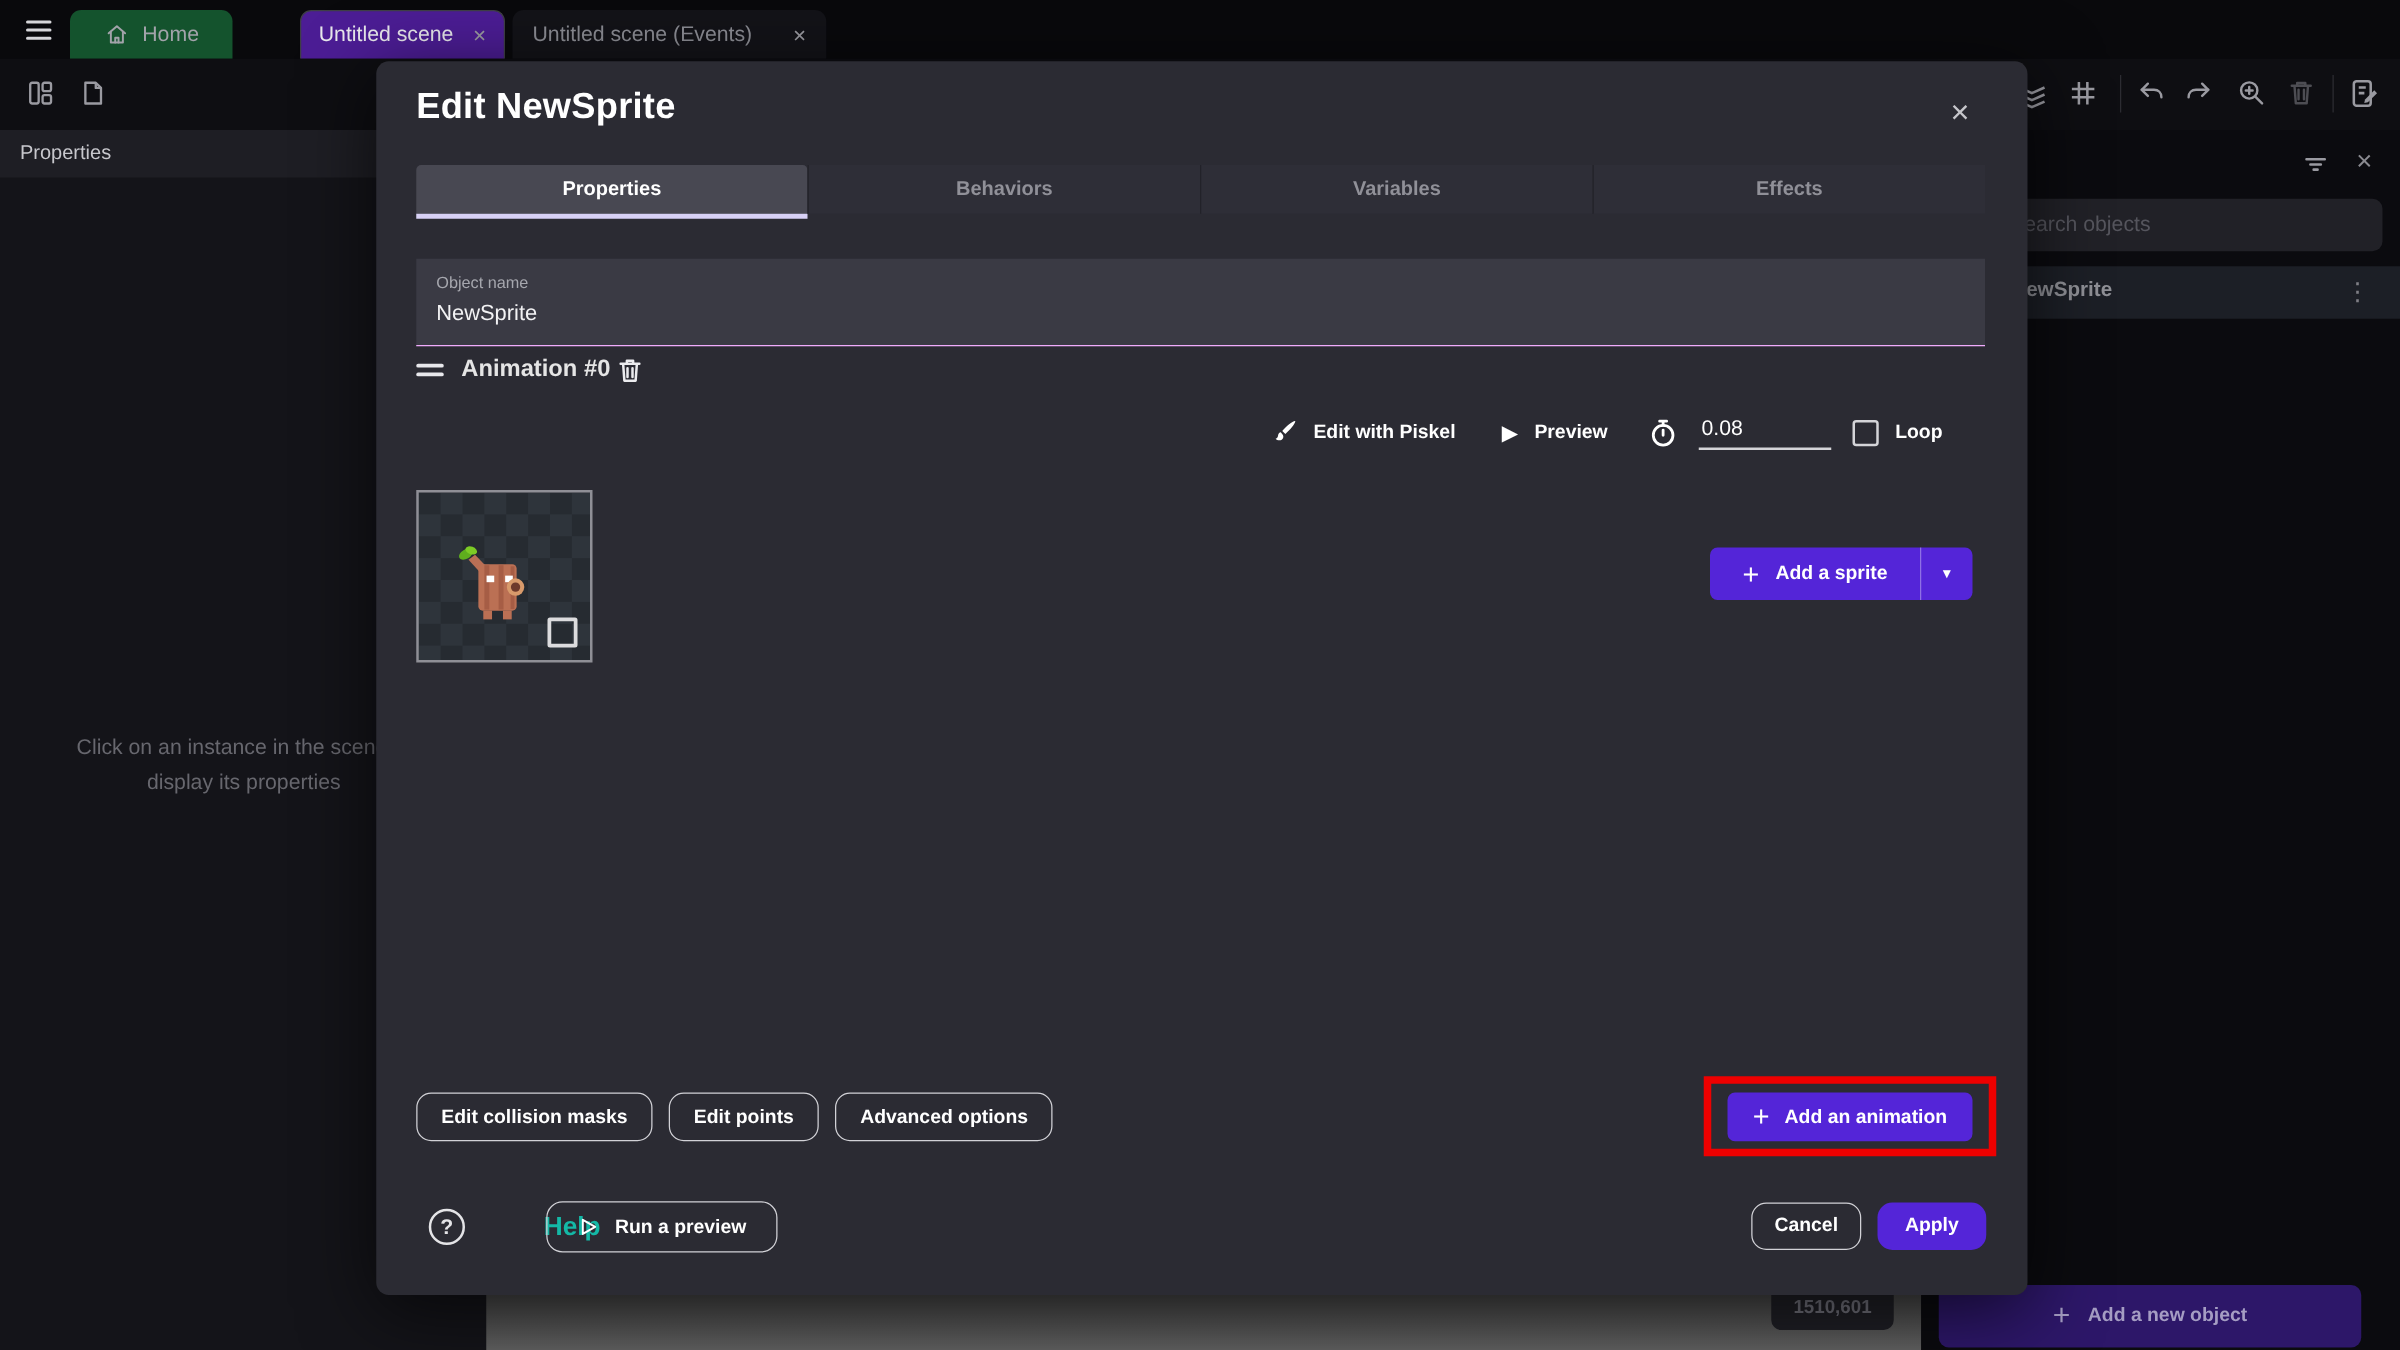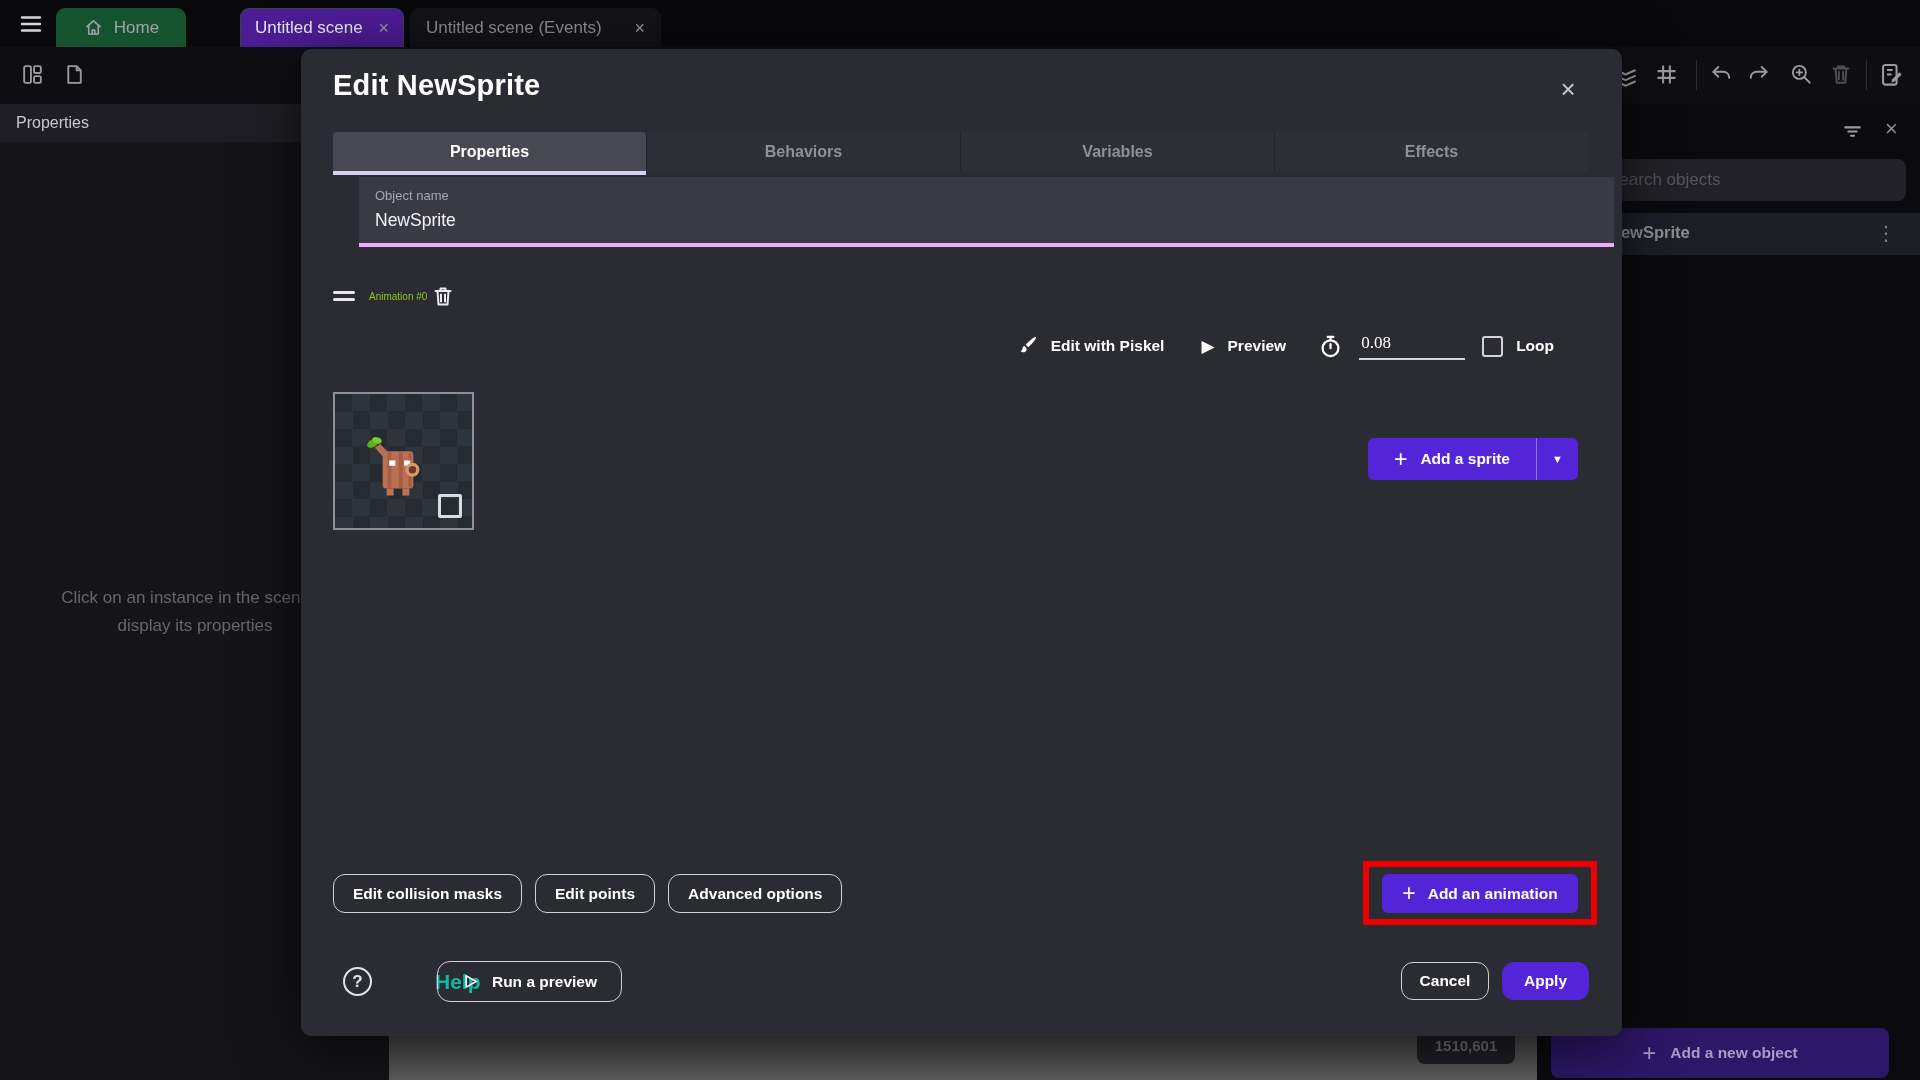--- a/index.html
+++ b/index.html
@@ -65,29 +65,29 @@
      box-shadow:0 12px 60px rgba(0,0,0,.65);z-index:10;}
   .dlg-title{left:32px;top:20px;font-size:29px;font-weight:bold;color:#fff;letter-spacing:.2px;}
   .dlg-close{left:1249px;top:22px;width:36px;height:36px;display:flex;align-items:center;justify-content:center;
      font-size:26px;color:#c6c6cb;cursor:pointer;}
   .dlg-tabs{left:32px;top:83px;width:1255px;height:39px;display:flex;}
   .dlg-tab{flex:1;display:flex;align-items:center;justify-content:center;position:relative;
      background:#2e2e37;color:#909098;font-size:16px;font-weight:bold;cursor:pointer;border-left:1px solid #222229;}
   .dlg-tab:first-child{border-left:none;}
   .dlg-tab.active{background:#484852;color:#fff;border-radius:4px 4px 0 0;}
   .dlg-tab.active::after{content:'';position:absolute;left:0;right:0;bottom:-4px;height:4px;background:var(--underline);}
-  .obj-field{left:32px;top:128px;width:1255px;height:70px;background:var(--dlg-field);
-     border-bottom:4px solid #f0abfc;padding:11px 16px 0 16px;cursor:text;margin-left:26px;}
+  .obj-field{left:32px;top:158px;width:1255px;height:70px;background:var(--dlg-field);
+     border-bottom:1px solid #f0abfc;padding:11px 16px 0 16px;cursor:text;}
   .obj-field .flabel{font-size:13px;color:#a6a7ae;}
   .obj-field .fvalue{font-size:17.5px;color:#f2f2f4;margin-top:7px;}
 
   .anim-row{left:32px;top:228px;width:1255px;height:38px;display:flex;align-items:center;}
   .drag-handle{width:22px;cursor:grab;}
   .drag-handle i{display:block;height:3px;background:#e8e8ec;border-radius:2px;margin:4px 0;}
-  .anim-label{margin-left:14px;font-size:10px;font-weight:normal;color:#84cc16;white-space:nowrap;}
+  .anim-label{margin-left:14px;font-size:19px;font-weight:bold;color:#e5e5e5;white-space:nowrap;}
   .anim-name{flex:1;margin-left:24px;margin-right:28px;background:transparent;border:none;
      border-bottom:1px solid #9fa0a7;color:#e8e8ec;font-size:18px;padding:4px 2px 8px 2px;outline:none;font-family:inherit;}
   .anim-name::placeholder{color:#8b8b93;}
   .trash-btn{width:32px;height:32px;color:#ececef;cursor:pointer;display:flex;align-items:center;justify-content:center;}
 
   .piskel-row{left:688px;top:278px;width:565px;height:38px;display:flex;align-items:center;justify-content:flex-end;}
   .prow-label{font-size:15.5px;font-weight:bold;color:#fff;white-space:nowrap;}
   .time-field{width:106px;background:transparent;border:none;border-bottom:2px solid #d4d4d8;
      color:#fff;font-size:17px;padding:0 2px 5px 2px;outline:none;font-family:inherit;}
   .checkbox{width:21px;height:21px;border:2.5px solid #d4d4d8;border-radius:3px;cursor:pointer;}
@@ -280,21 +280,21 @@
       </span>
       <span class="prow-label" style="margin-right:37px;">Edit with Piskel</span>
       <span style="color:#fff;font-size:17px;margin-right:13px;line-height:1;">▶</span>
       <span class="prow-label" style="margin-right:31px;">Preview</span>
       <span style="color:#fff;margin-right:15px;">
         <svg width="27" height="27" viewBox="0 0 24 24" fill="none" stroke="currentColor" stroke-width="2" stroke-linecap="round">
             <circle cx="12" cy="13.5" r="7"></circle>
             <path d="M12 6.5V4M9.5 3.5h5M12 13.5V9.8"></path>
           </svg>
       </span>
-      <input class="time-field" style="margin-right: 17px; font-family: Liberation Serif, serif;" value="0.08">
+      <input class="time-field" style="margin-right: 17px;" value="0.08">
       <div class="checkbox" style="margin-right:13px;"></div>
       <span class="prow-label">Loop</span>
     </div>
 
     <div class="abs thumb">
       <svg width="74" height="70" viewBox="0 0 16 16" style="position:absolute;left:26px;top:42px;">
         <polygon points="5,5.2 2.7,2.7 3.9,1.8 6.3,4.3" fill="#b96f55"></polygon>
         <ellipse cx="2.2" cy="1.7" rx="1.35" ry="0.85" fill="#5fae1e" transform="rotate(-30 2.2 1.7)"></ellipse>
         <ellipse cx="3.2" cy="1" rx="1.1" ry="0.7" fill="#7ccb25" transform="rotate(20 3.2 1)"></ellipse>
         <rect x="4.5" y="3.5" width="7" height="8.5" rx="0.8" fill="#bb7054"></rect>

